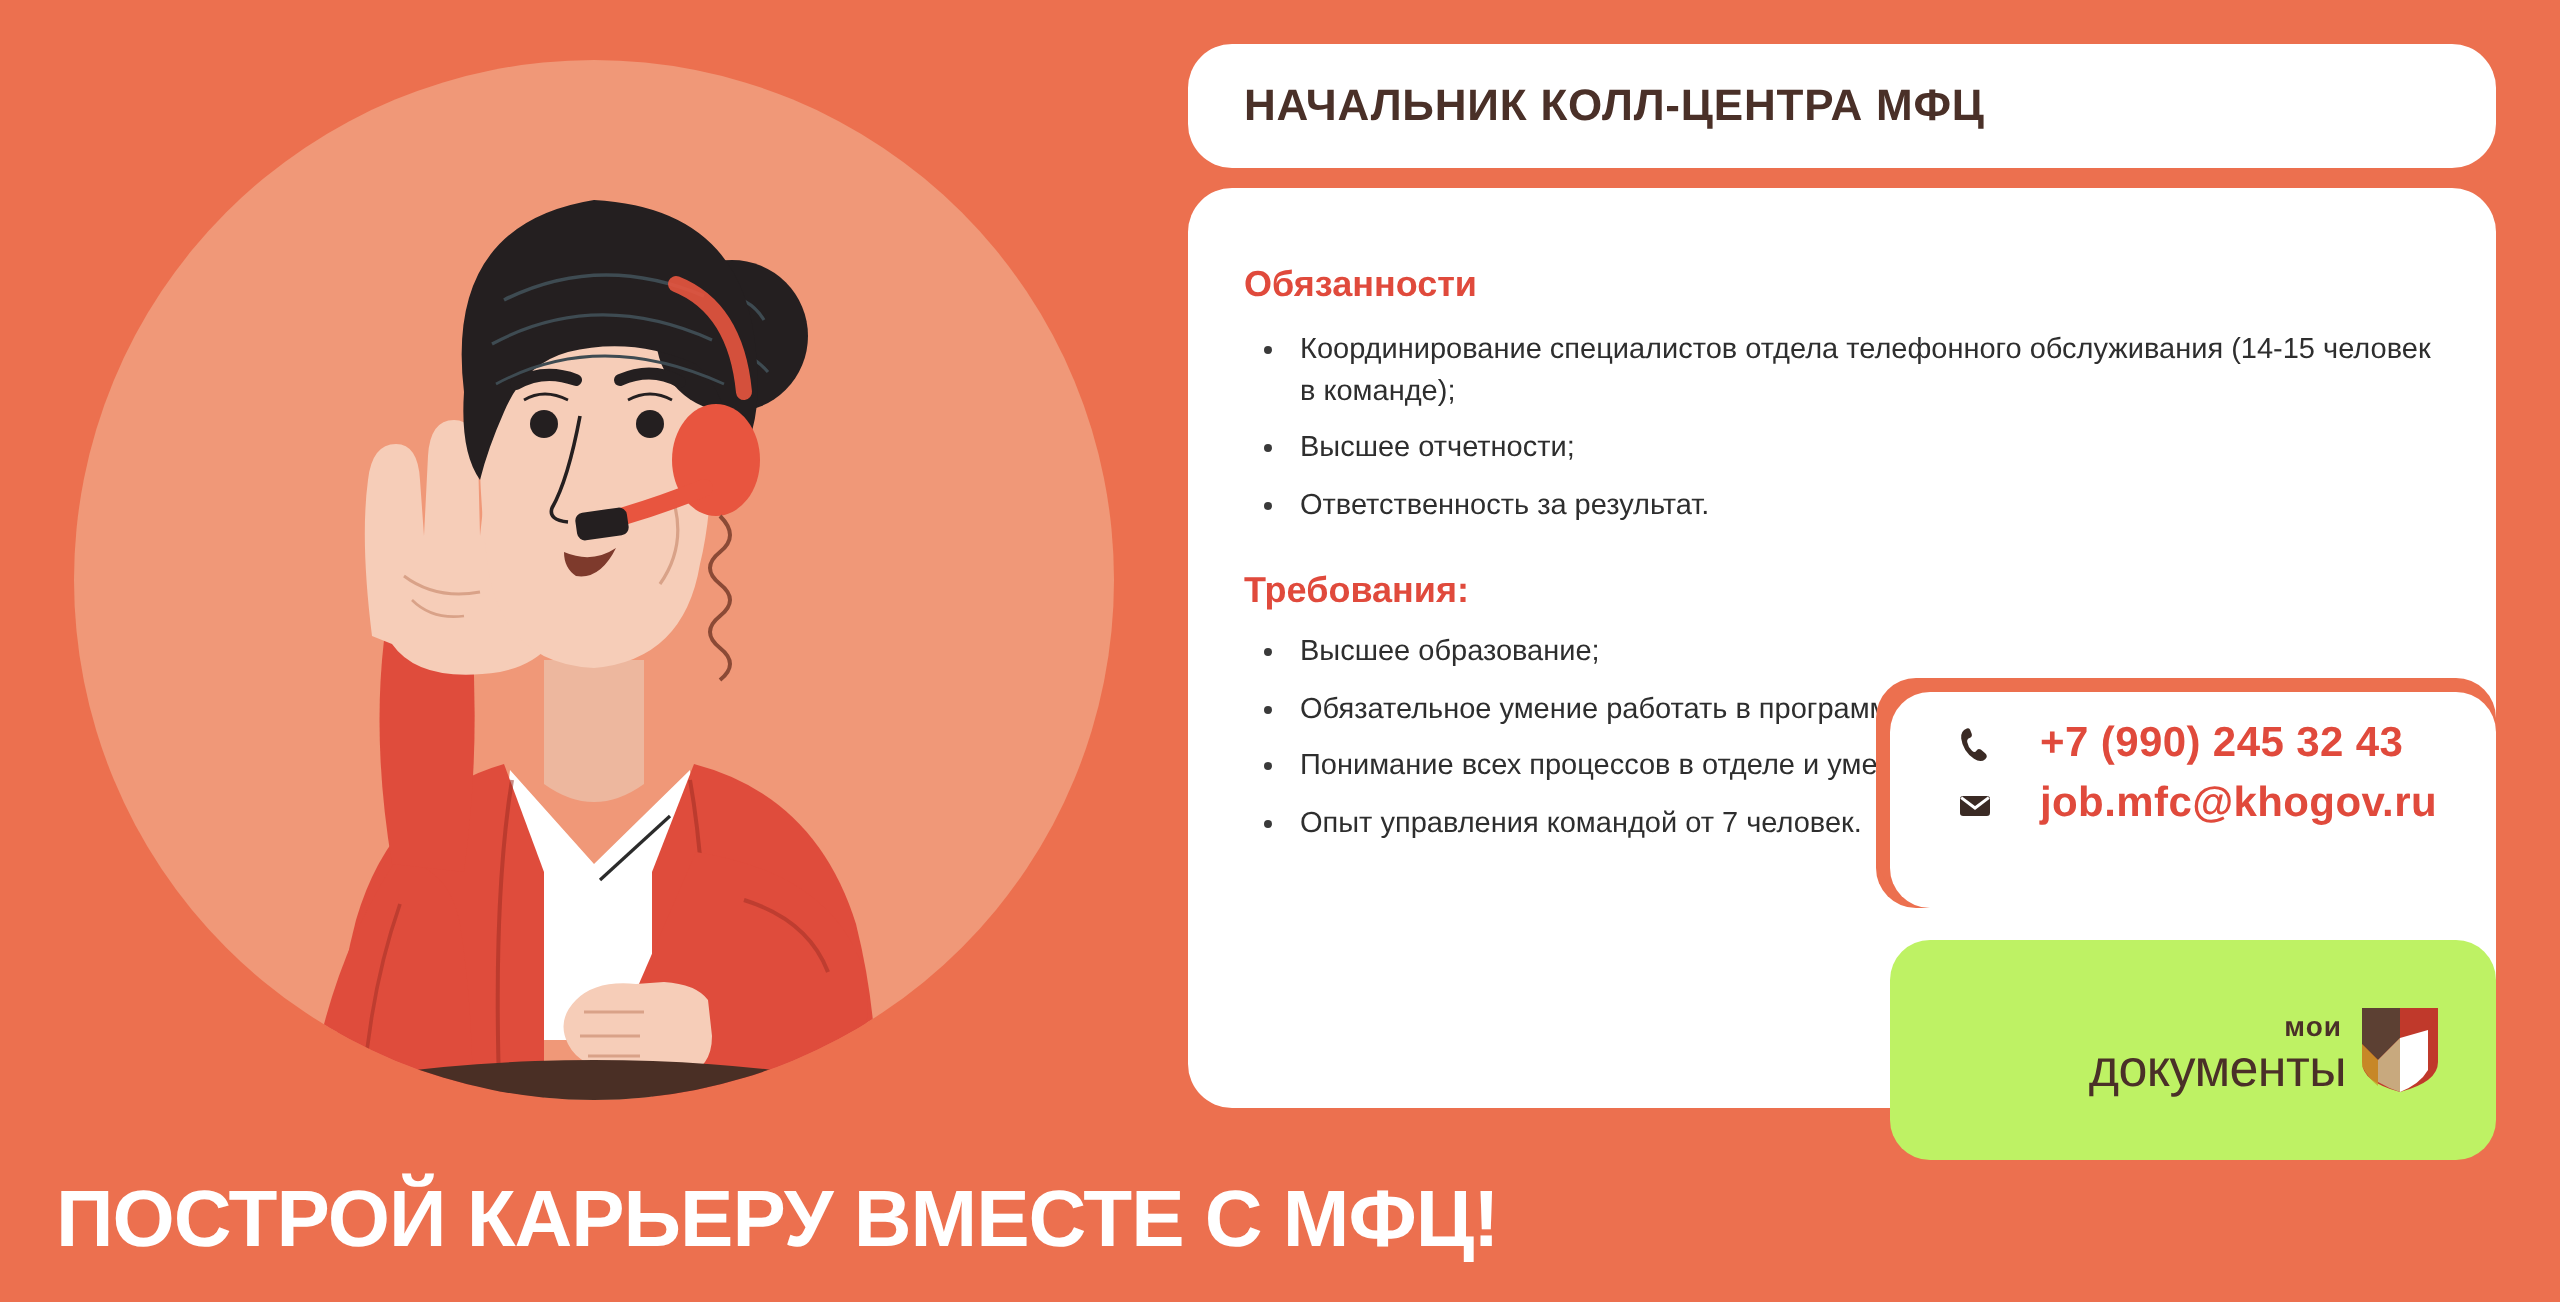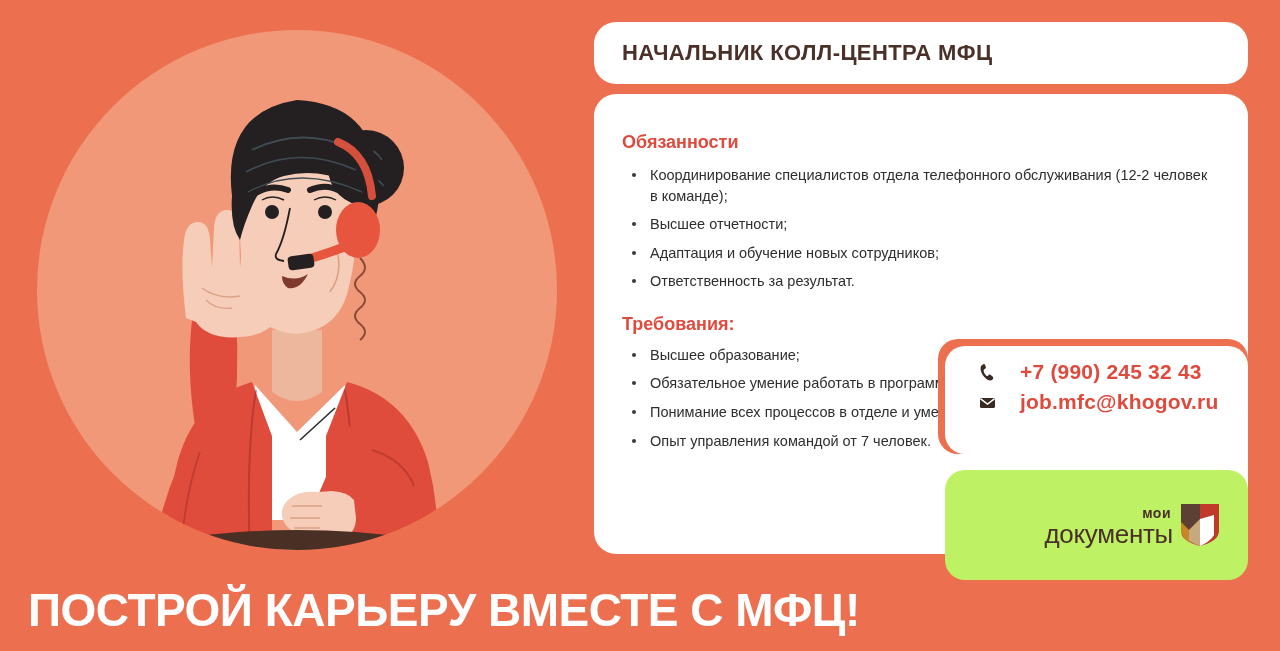--- a/index.html
+++ b/index.html
@@ -88,21 +88,21 @@
   #logo-doc {
     font-size:26px; color:#4A3028; letter-spacing:-.3px;
   }
 
   
   #banner {
     position:absolute; left:0; bottom:0; width:594px; height:82px;
     display:flex; align-items:center; padding-left:28px;
   }
   #banner-text {
-    color:#FFFFFF; font-size:46px; font-weight:bold;
+    color:#FFFFFF; font-size:40px; font-weight:bold;
     letter-spacing:-.5px; white-space:nowrap;
   }
 </style>
 </head>
 <body>
 
 <div id="illustration">
   <svg id="illo-svg" width="594" height="651" viewBox="0 0 594 651">
     <defs>
       <clipPath id="circClip">
@@ -199,23 +199,22 @@
 <div id="right-col">
 
   <div id="title-card" class="card">
     <div id="title-text">НАЧАЛЬНИК КОЛЛ-ЦЕНТРА МФЦ</div>
   </div>
 
   <div id="body-card" class="card">
 
     <div class="sec-head">Обязанности</div>
     <ul class="bullets">
-      <li>Координирование специалистов отдела телефонного обслуживания (12-2 человек в команде);</li>
+      <li>Координирование специалистов отдела телефонного обслуживания (14-15 человек в команде);</li>
       <li>Высшее отчетности;</li>
-      <li>Адаптация и обучение новых сотрудников;</li>
       <li>Ответственность за результат.</li>
     </ul>
 
     <div class="sec-head tight">Требования:</div>
     <ul class="bullets">
       <li>Высшее образование;</li>
       <li>Обязательное умение работать в программах пакета MS Office (Excel, Word);</li>
       <li>Понимание всех процессов в отделе и умение их оптимизировать;</li>
       <li>Опыт управления командой от 7 человек.</li>
     </ul>

